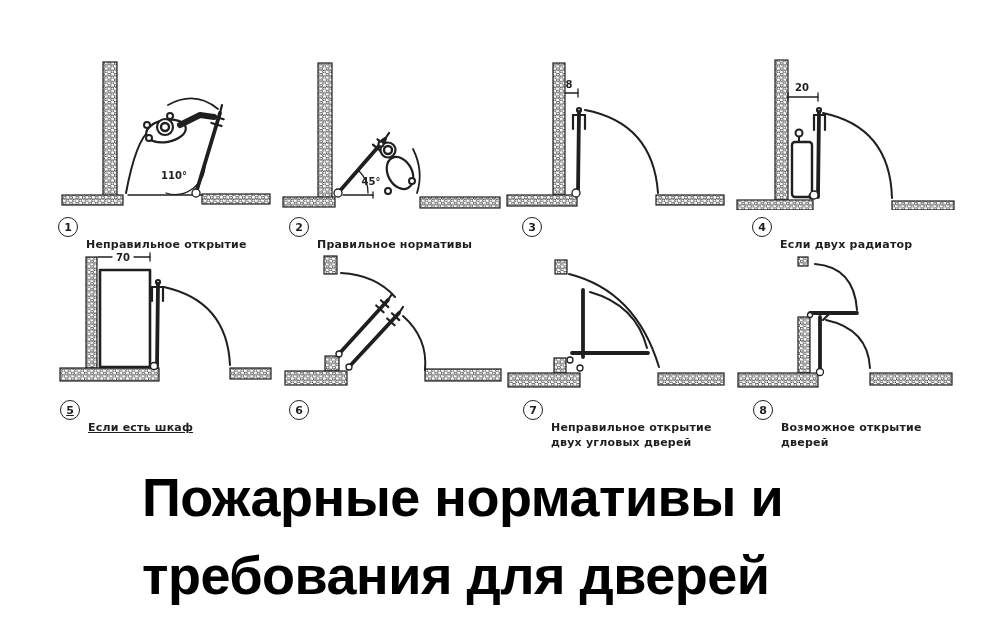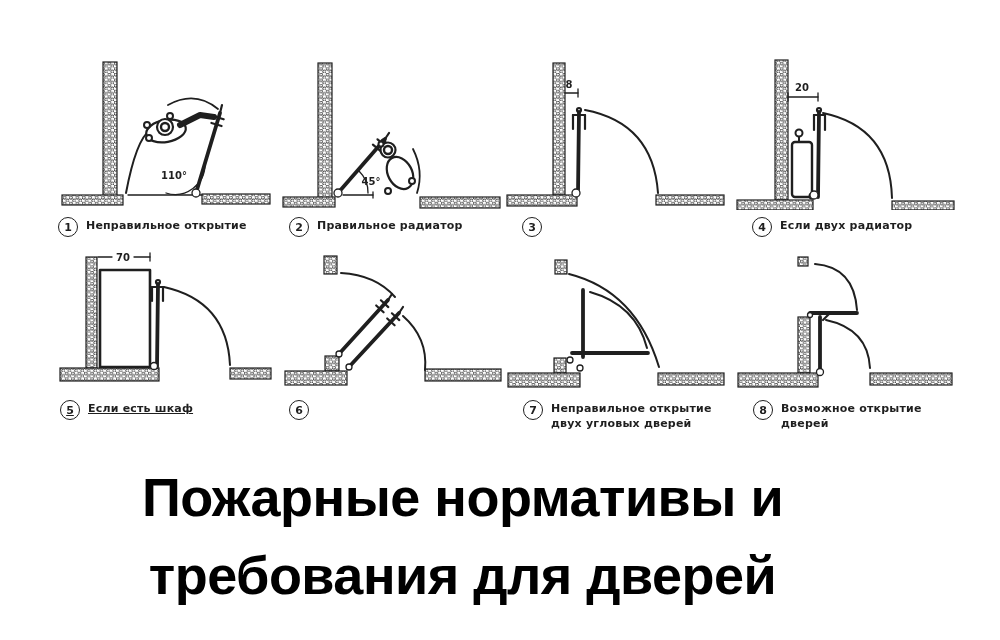--- a/index.html
+++ b/index.html
@@ -11,27 +11,27 @@
   .panel svg { display:block; }
   .caption { display:flex; gap:8px; align-items:flex-start; margin-top:7px; padding-left:8px; }
   .cap-indent .caption { padding-left:17px; }
   .badge {
     flex:none; width:18px; height:18px; border:1.7px solid #1f1f1f; border-radius:50%;
     display:flex; align-items:center; justify-content:center;
     font-size:11px; font-weight:700; line-height:1;
   }
   .cap-label {
     font-size:11px; font-weight:700; line-height:1.35; letter-spacing:.2px;
-    white-space:pre-line; padding-top:2px;
+    white-space:pre-line; padding-top:2px;margin-top:19px;
   }
   .title {
     position:absolute; left:142px; top:458px;
     font-family:"Liberation Sans", sans-serif;
     font-size:54px; line-height:78px; font-weight:700; letter-spacing:-.5px;
-    color:#000; white-space:pre-line;text-align:center;
+    color:#000; white-space:pre-line;
   }
   
   .ink  { stroke:#1f1f1f; fill:none; stroke-linecap:round; stroke-linejoin:round; }
   .door { stroke-width:3.8; }
   .arc  { stroke-width:2; }
   .thin { stroke-width:1.3; }
   .hook { stroke-width:2.2; }
   .wallrect { stroke:#1f1f1f; stroke-width:1.2; }
   .whitefill { fill:#ffffff; }
   .dim {
@@ -109,21 +109,21 @@
         <line x1="110" y1="108" x2="102" y2="96" class="ink" stroke-width="5"></line>
         <circle cx="107" cy="105" r="7.5" class="ink whitefill" stroke-width="2.2"></circle>
         <circle cx="107" cy="105" r="4" class="ink" stroke-width="2.4"></circle>
         <circle cx="100" cy="99" r="2.5" class="ink whitefill" stroke-width="2"></circle>
         <circle cx="131" cy="136" r="3" class="ink whitefill" stroke-width="2"></circle>
         <circle cx="107" cy="146" r="3" class="ink whitefill" stroke-width="2"></circle>
       </g>
     </svg>
     <div class="caption">
       <div class="badge">2</div>
-      <div class="cap-label">Правильное радиатор</div>
+      <div class="cap-label">Правильное нормативы</div>
     </div>
   </div>
 
   <div class="panel cap-indent" style="left:505px; top:45px;">
     <svg viewBox="0 0 232 165" width="232" height="165">
       <rect x="48" y="18" width="12" height="132" fill="url(#hatch)" class="wallrect"></rect>
       <rect x="2" y="150" width="70" height="11" fill="url(#hatch)" class="wallrect"></rect>
       <rect x="151" y="150" width="68" height="10" fill="url(#hatch)" class="wallrect"></rect>
       <g class="ink thin">
         <line x1="60" y1="48" x2="73" y2="48"></line>

